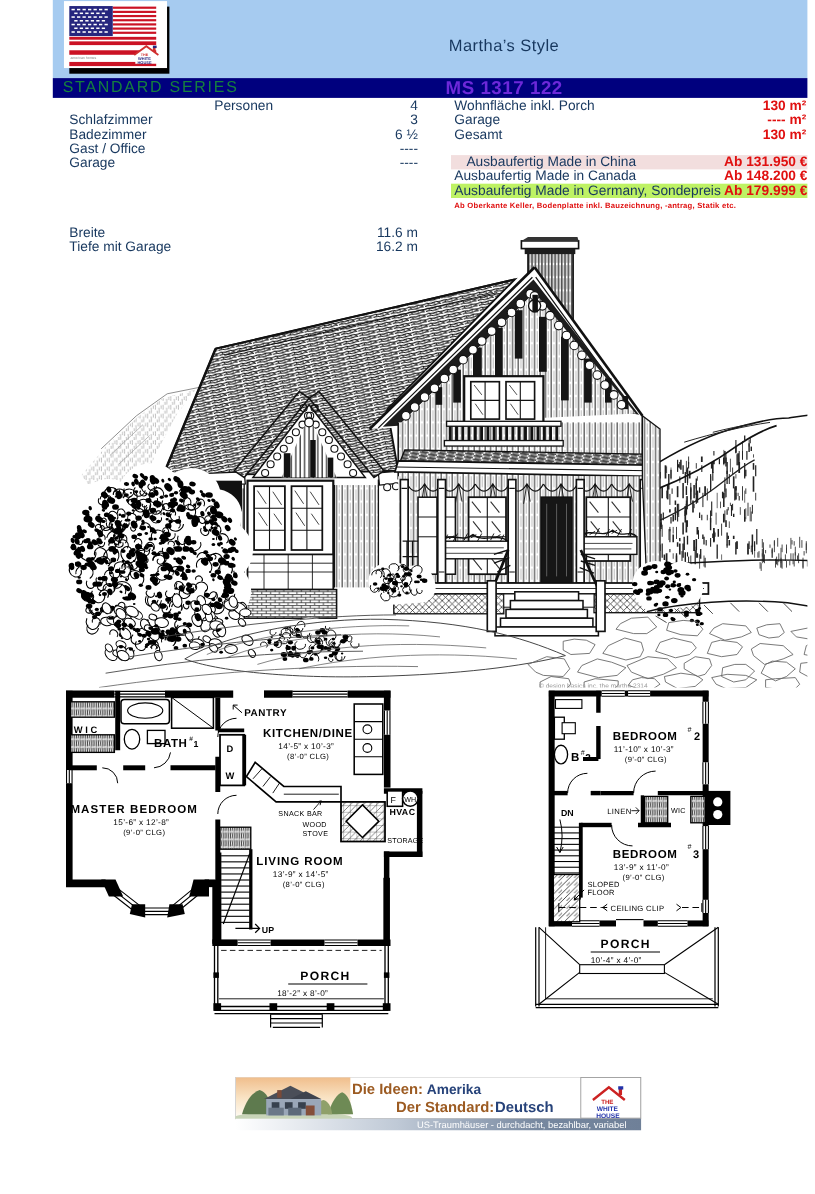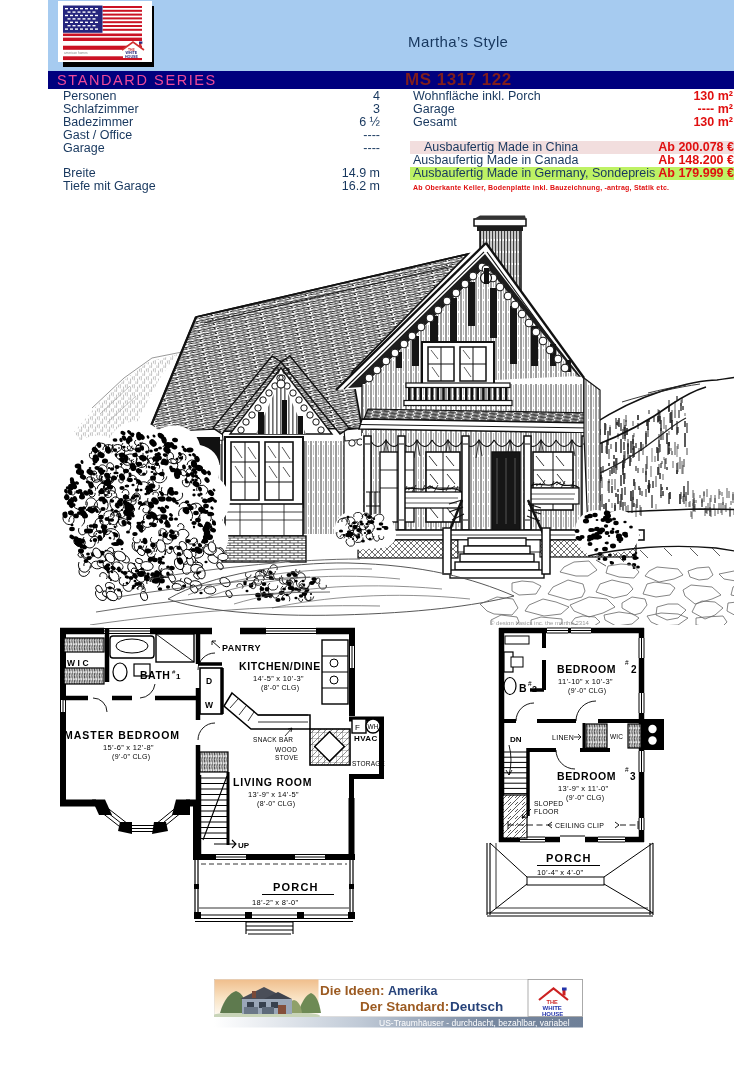--- a/index.html
+++ b/index.html
@@ -93,43 +93,43 @@
 <rect x="81" y="40.5" width="3.4" height="2.2" fill="#26267E"></rect>
 <text x="70" y="49.5" font-size="3.4" fill="#D03030" font-weight="bold" font-family="Liberation Sans,sans-serif">THE</text>
 <text x="67.5" y="53.4" font-size="3.6" fill="#26267E" font-weight="bold" font-family="Liberation Sans,sans-serif">WHITE</text>
 <text x="67" y="57.2" font-size="3.6" fill="#26267E" font-weight="bold" font-family="Liberation Sans,sans-serif">HOUSE</text>
 </g>
 </g>
 </svg>
 
 <div class="abs" style="left:48px;top:71px;width:693px;height:18px;background:#00007E;"></div>
 
-<div class="abs" style="left:57px;top:72px;font-size:14.5px;color:#ec4899;letter-spacing:1.6px;">STANDARD SERIES</div>
-
-<div class="abs" style="left:405px;top:70px;font-size:17px;font-weight:bold;color:#7f1d1d;letter-spacing:0.5px;">MS 1317 122</div>
+<div class="abs" style="left:57px;top:72px;font-size:14.5px;color:#15803d;letter-spacing:1.6px;">STANDARD SERIES</div>
+
+<div class="abs" style="left:405px;top:70px;font-size:17px;font-weight:bold;color:#6d28d9;letter-spacing:0.5px;">MS 1317 122</div>
 
 <div class="abs nav" style="left:63px;top:90px;width:317px;font-size:12.5px;line-height:12.9px;">
-<div style="position:relative;">Personen<span style="position:absolute;right:0;">4</span></div>
+<div style="position:relative;text-align:center;">Personen<span style="position:absolute;right:0;">4</span></div>
 <div style="position:relative;">Schlafzimmer<span style="position:absolute;right:0;">3</span></div>
 <div style="position:relative;">Badezimmer<span style="position:absolute;right:0;">6 ½</span></div>
 <div style="position:relative;">Gast / Office<span style="position:absolute;right:0;">----</span></div>
 <div style="position:relative;">Garage<span style="position:absolute;right:0;">----</span></div>
 <div>&nbsp;</div>
-<div style="position:relative;">Breite<span style="position:absolute;right:0;">14.9 m</span></div>
+<div style="position:relative;margin-top:38px;">Breite<span style="position:absolute;right:0;">11.6 m</span></div>
 <div style="position:relative;">Tiefe mit Garage<span style="position:absolute;right:0;">16.2 m</span></div>
 </div>
 
 <div class="abs" style="left:413px;top:90px;width:320px;font-size:12.5px;line-height:12.9px;">
 <div style="position:relative;" class="nav">Wohnfläche inkl. Porch<span class="red" style="position:absolute;right:0;">130 m²</span></div>
 <div style="position:relative;" class="nav">Garage<span class="red" style="position:absolute;right:0;">---- m²</span></div>
 <div style="position:relative;" class="nav">Gesamt<span class="red" style="position:absolute;right:0;">130 m²</span></div>
 </div>
 
 <div class="abs" style="left:410px;top:141px;width:326px;font-size:12.5px;line-height:12.9px;">
-<div style="position:relative;background:#F2DEDE;padding-left:14px;" class="nav">Ausbaufertig Made in China<span class="red" style="position:absolute;right:2px;">Ab 200.078 €</span></div>
+<div style="position:relative;background:#F2DEDE;padding-left:14px;" class="nav">Ausbaufertig Made in China<span class="red" style="position:absolute;right:2px;">Ab 131.950 €</span></div>
 <div style="position:relative;padding-left:3px;" class="nav">Ausbaufertig Made in Canada<span class="red" style="position:absolute;right:2px;">Ab 148.200 €</span></div>
 <div style="position:relative;background:#bef264;padding-left:3px;" class="nav">Ausbaufertig Made in Germany, Sondepreis<span class="red" style="position:absolute;right:2px;">Ab 179.999 €</span></div>
 <div class="red" style="padding-left:3px;margin-top:2.5px;font-size:7px;white-space:nowrap;letter-spacing:0.2px;">Ab Oberkante Keller, Bodenplatte inkl. Bauzeichnung, -antrag, Statik etc.</div>
 </div>
 
 <svg class="abs" style="left:0px;top:215px" width="741" height="410" viewBox="0 215 741 410">
 <defs>
 <pattern id="shl" width="8" height="3.2" patternUnits="userSpaceOnUse" patternTransform="rotate(-21)">
           <rect width="8" height="3.2" fill="#fff"></rect>
           <path d="M0 0.8 H6.7 M1.4 2.4 H8" stroke="#111" stroke-width="1.1" fill="none"></path>

